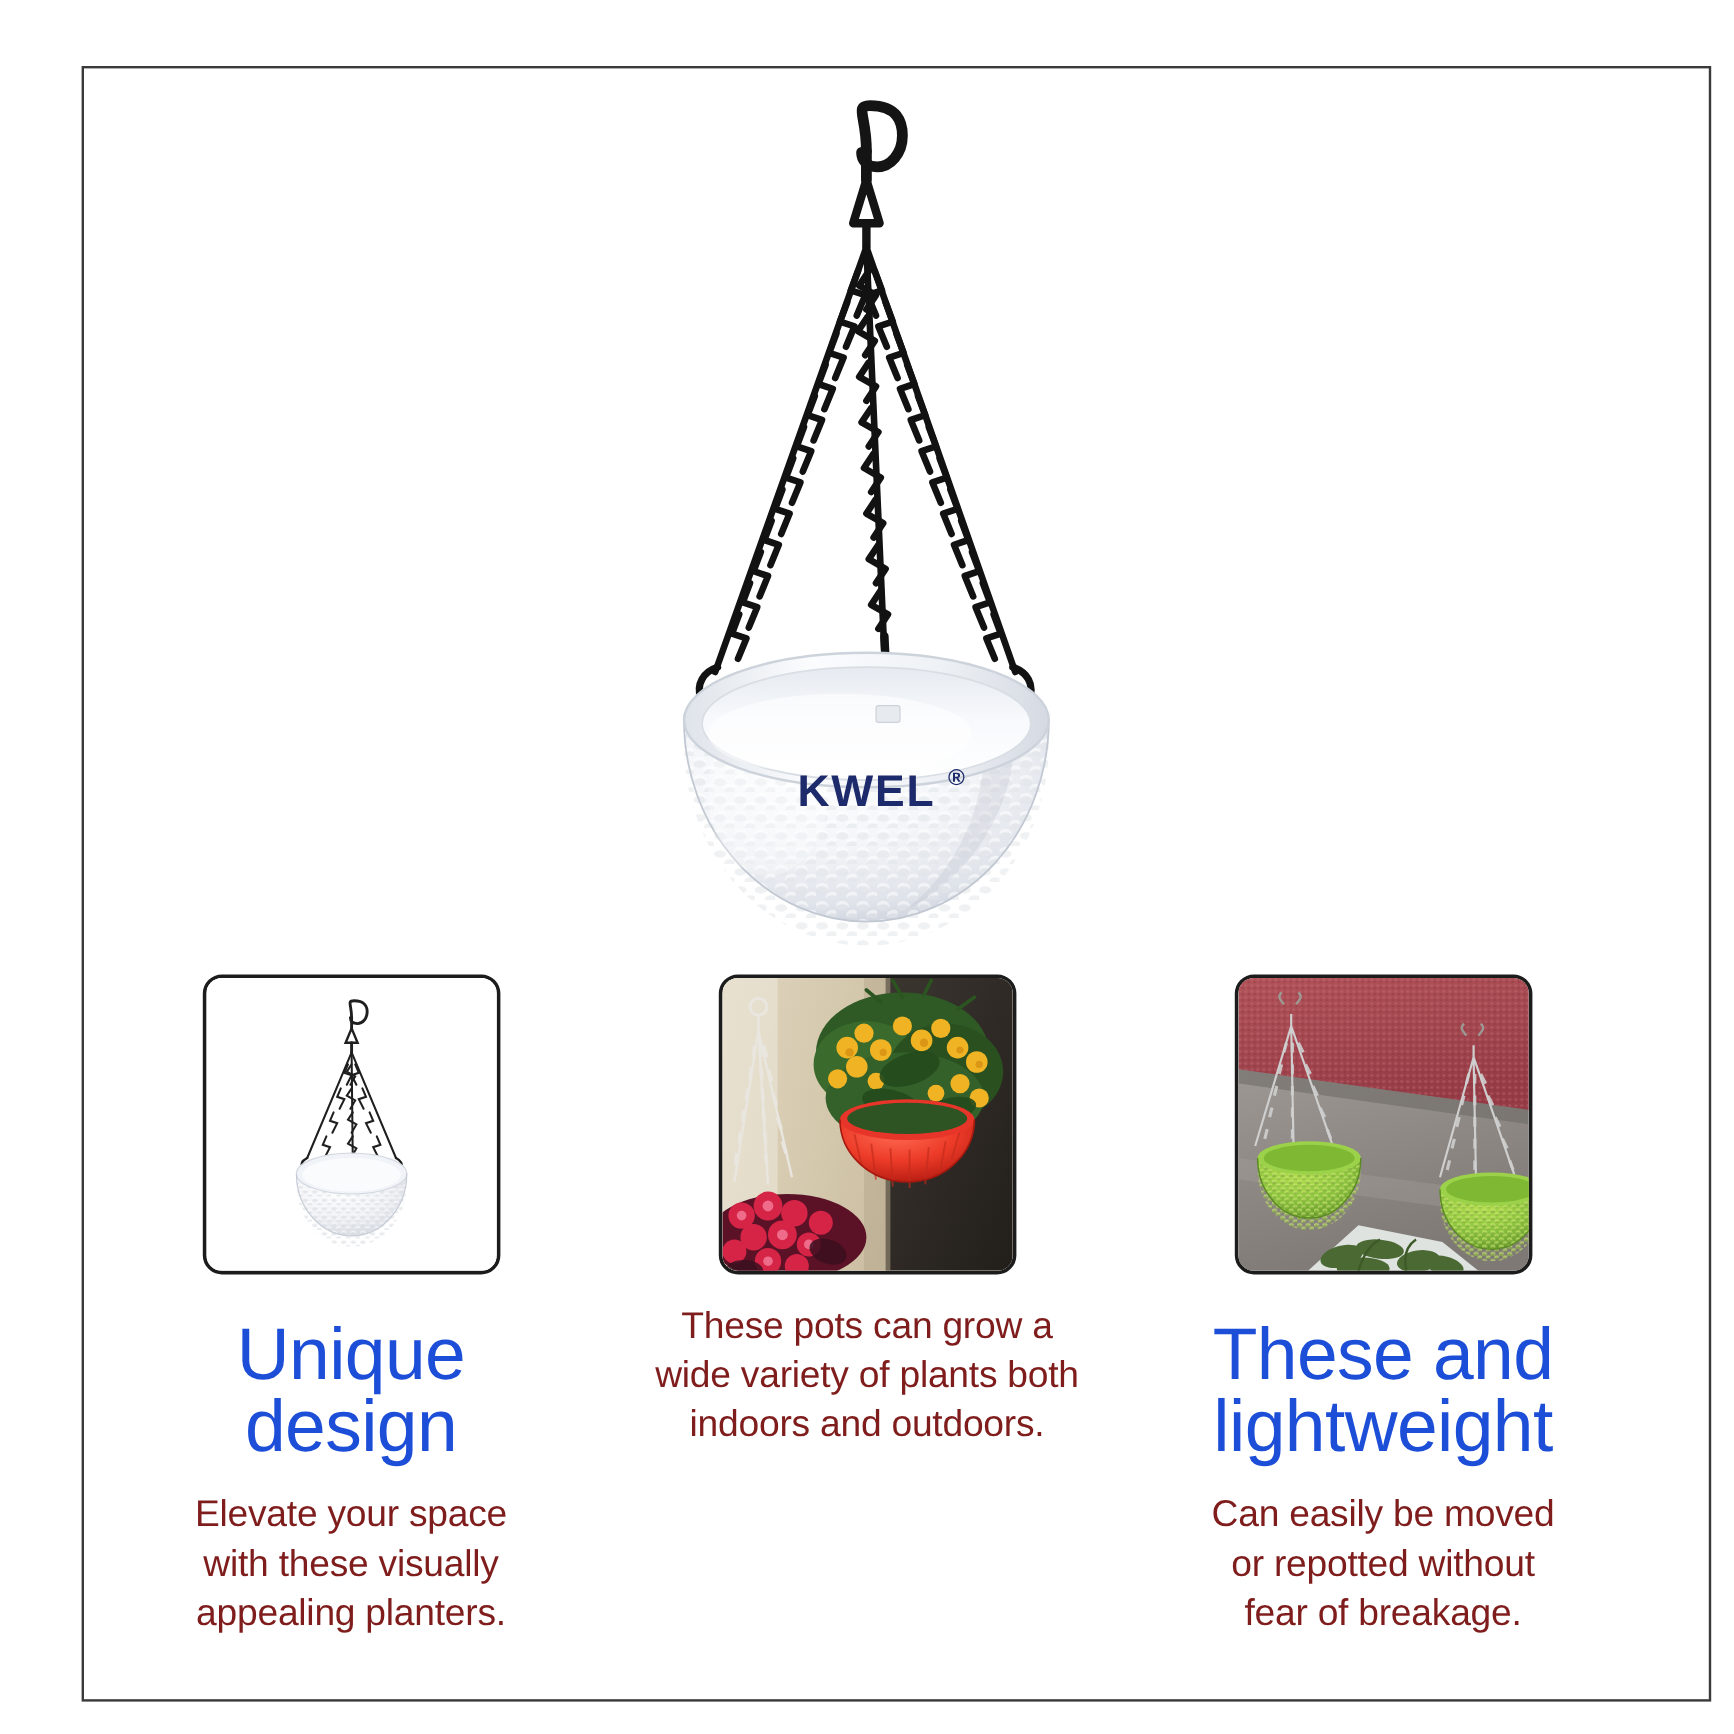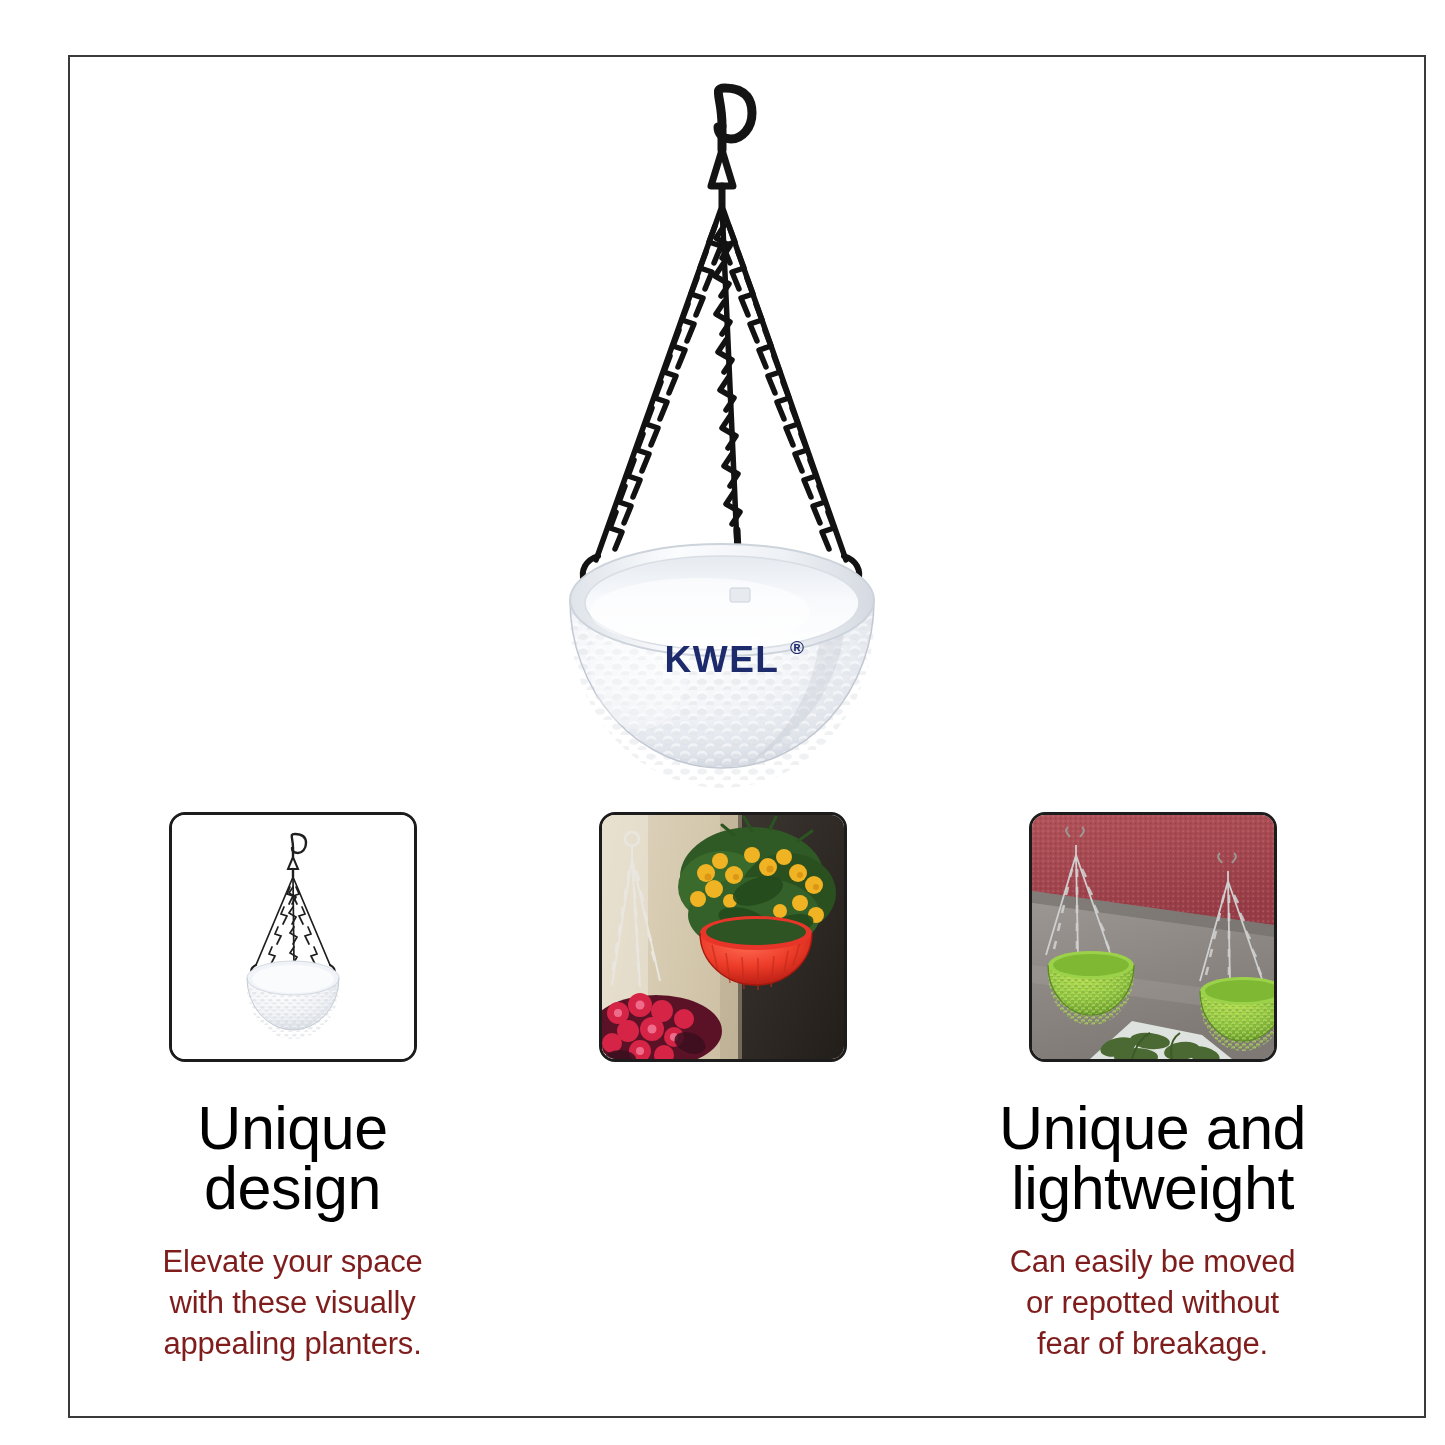--- a/index.html
+++ b/index.html
@@ -68,21 +68,21 @@
     position: relative;
     background: #ffffff;
     flex: none;
   }
 
   .feature-title {
     margin-top: 36px;
     font-size: 61px;
     line-height: 0.99;
     font-weight: 400;
-    color: #000000;
+    color: #1d4ed8;
     text-align: center;
     letter-spacing: -0.5px;
     white-space: pre-line;
   }
 
   .feature-desc {
     margin-top: 22px;
     font-size: 31px;
     line-height: 1.33;
     font-weight: 400;
@@ -406,20 +406,23 @@
                 <circle cx="72" cy="222" r="4"></circle>
               <circle cx="38" cy="236" r="4"></circle>
             </g>
             <g fill="#3a1020" opacity="0.85">
               <ellipse cx="88" cy="228" rx="16" ry="10" transform="rotate(20 88 228)"></ellipse>
               <ellipse cx="18" cy="244" rx="16" ry="9"></ellipse>
             </g>
           </g>
         </svg>
       </div>
+      <div class="feature-desc">These pots can grow a
+wide variety of plants both
+indoors and outdoors.</div>
     </div>
 
     <div class="feature-col col-2">
       <div class="thumb">
         <svg width="242" height="244" viewBox="0 0 242 244">
           <defs>
             <linearGradient id="brickG" x1="0" y1="0" x2="0.3" y2="1">
               <stop offset="0%" stop-color="#b2535a"></stop>
               <stop offset="100%" stop-color="#963c46"></stop>
             </linearGradient>
@@ -509,21 +512,21 @@
             <path d="M168,176 A43,50 0 0 0 254,176 Z" fill="url(#grnG)"></path>
             <g clip-path="url(#g2Clip)" opacity="0.75">
               <rect x="164" y="172" width="96" height="70" fill="url(#grnDots)"></rect>
             </g>
             <ellipse cx="211" cy="176" rx="43" ry="14" fill="#9cd24a"></ellipse>
             <ellipse cx="211" cy="176" rx="38" ry="11" fill="#7fb934"></ellipse>
             <path d="M168,176 A43,50 0 0 0 254,176" fill="none" stroke="#5a8a22" stroke-width="1.2"></path>
           </g>
         </svg>
       </div>
-      <div class="feature-title">Unique and
+      <div class="feature-title">These and
 lightweight</div>
       <div class="feature-desc">Can easily be moved
 or repotted without
 fear of breakage.</div>
     </div>
 
   </div>
 </div>
 
 </body></html>

